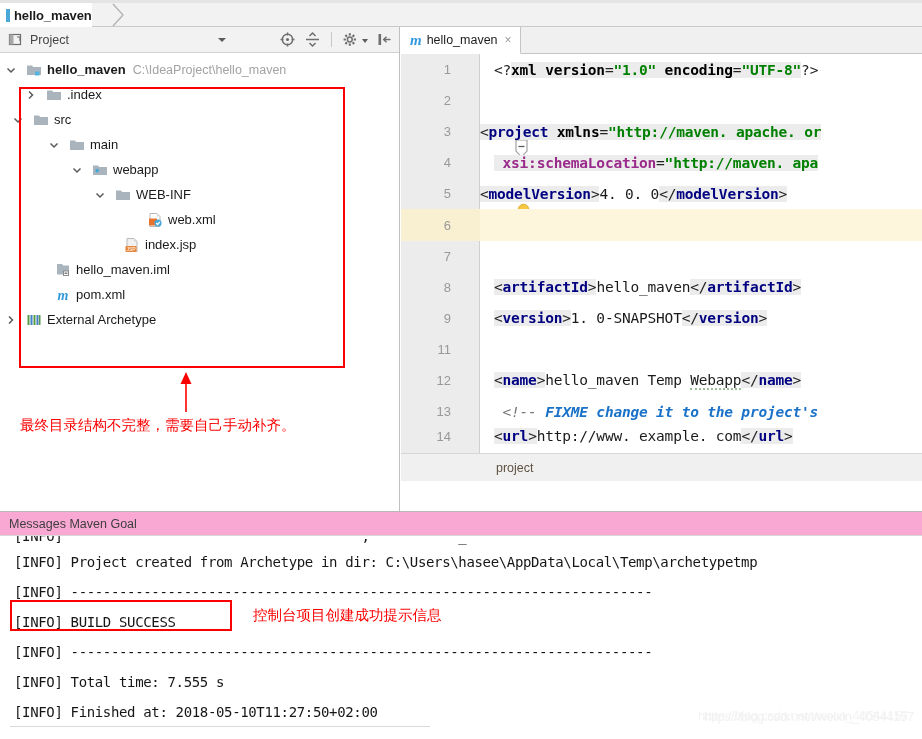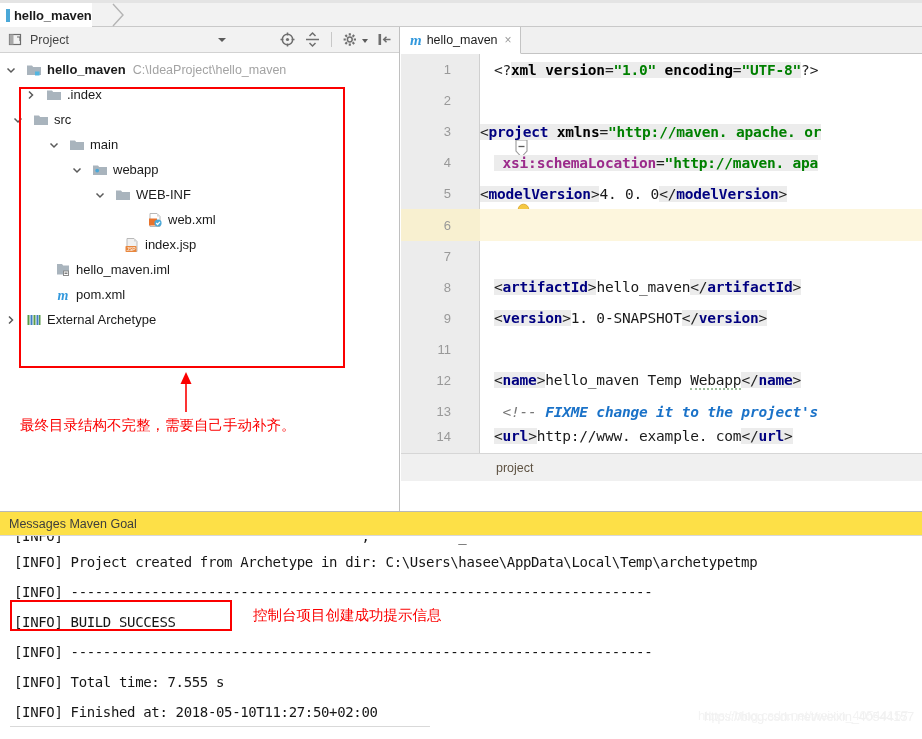--- a/index.html
+++ b/index.html
@@ -201,21 +201,21 @@
     margin-left: 95px; font-size: 12.5px; color: #5e5242;
   }
 
   
   .msg-panel {
     position: absolute; left: 0; top: 511px; width: 922px; height: 228px;
     background: #ffffff;
     border-top: 1px solid #b8b8b8;
   }
   .msg-header {
-    height: 24px; background: #fde047; border-bottom: 1px solid #d8d8d8;
+    height: 24px; background: #f9a8d4; border-bottom: 1px solid #d8d8d8;
     display: flex; align-items: center; text-align: center;
   }
   .msg-header span {
     margin-left: 9px; font-size: 12.5px; color: #3d3d3d;
   }
   .console {
     position: relative;
     padding-top: 1px;
     overflow: hidden; height: 203px;
   }

